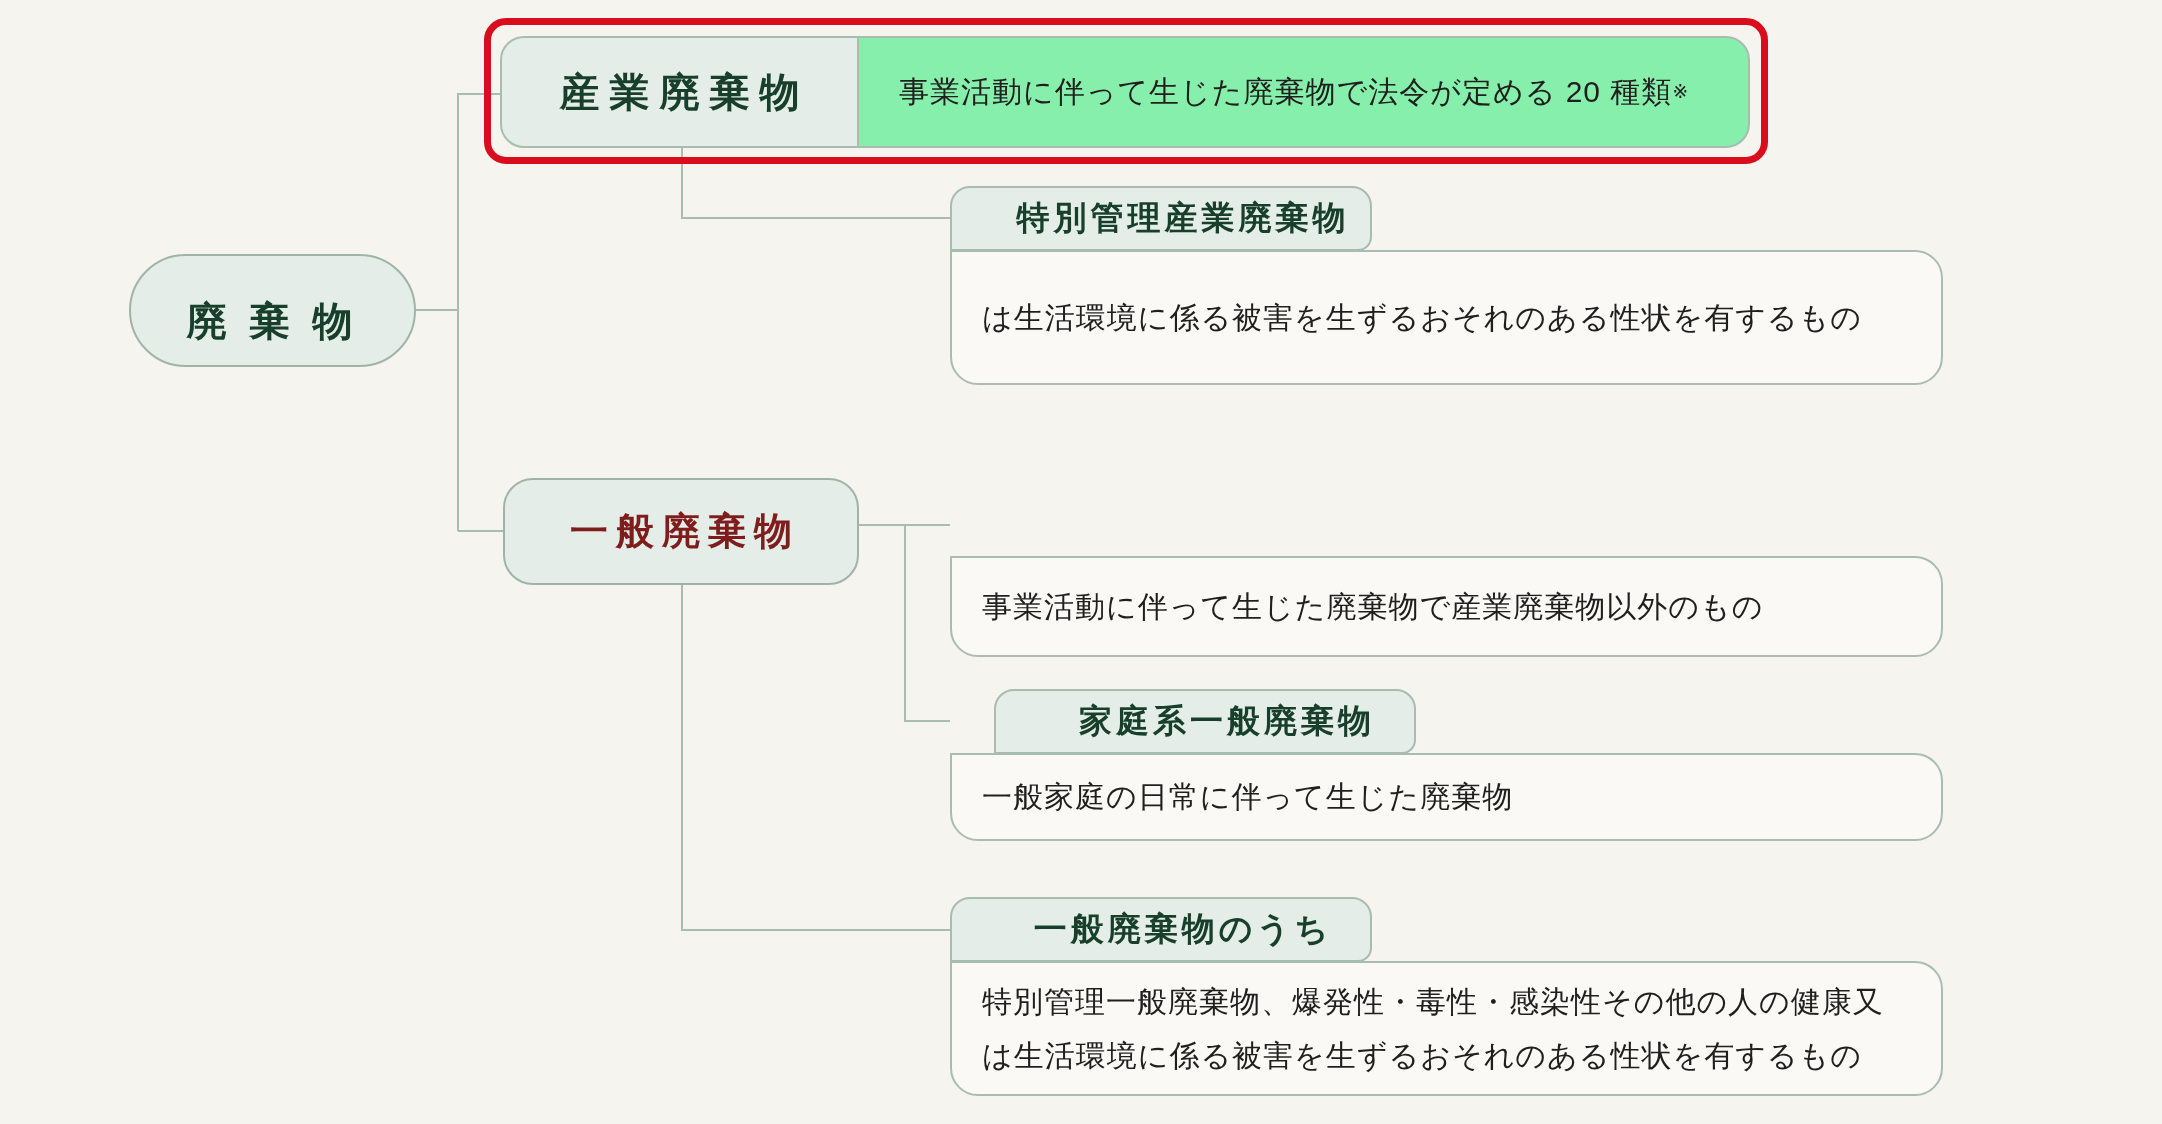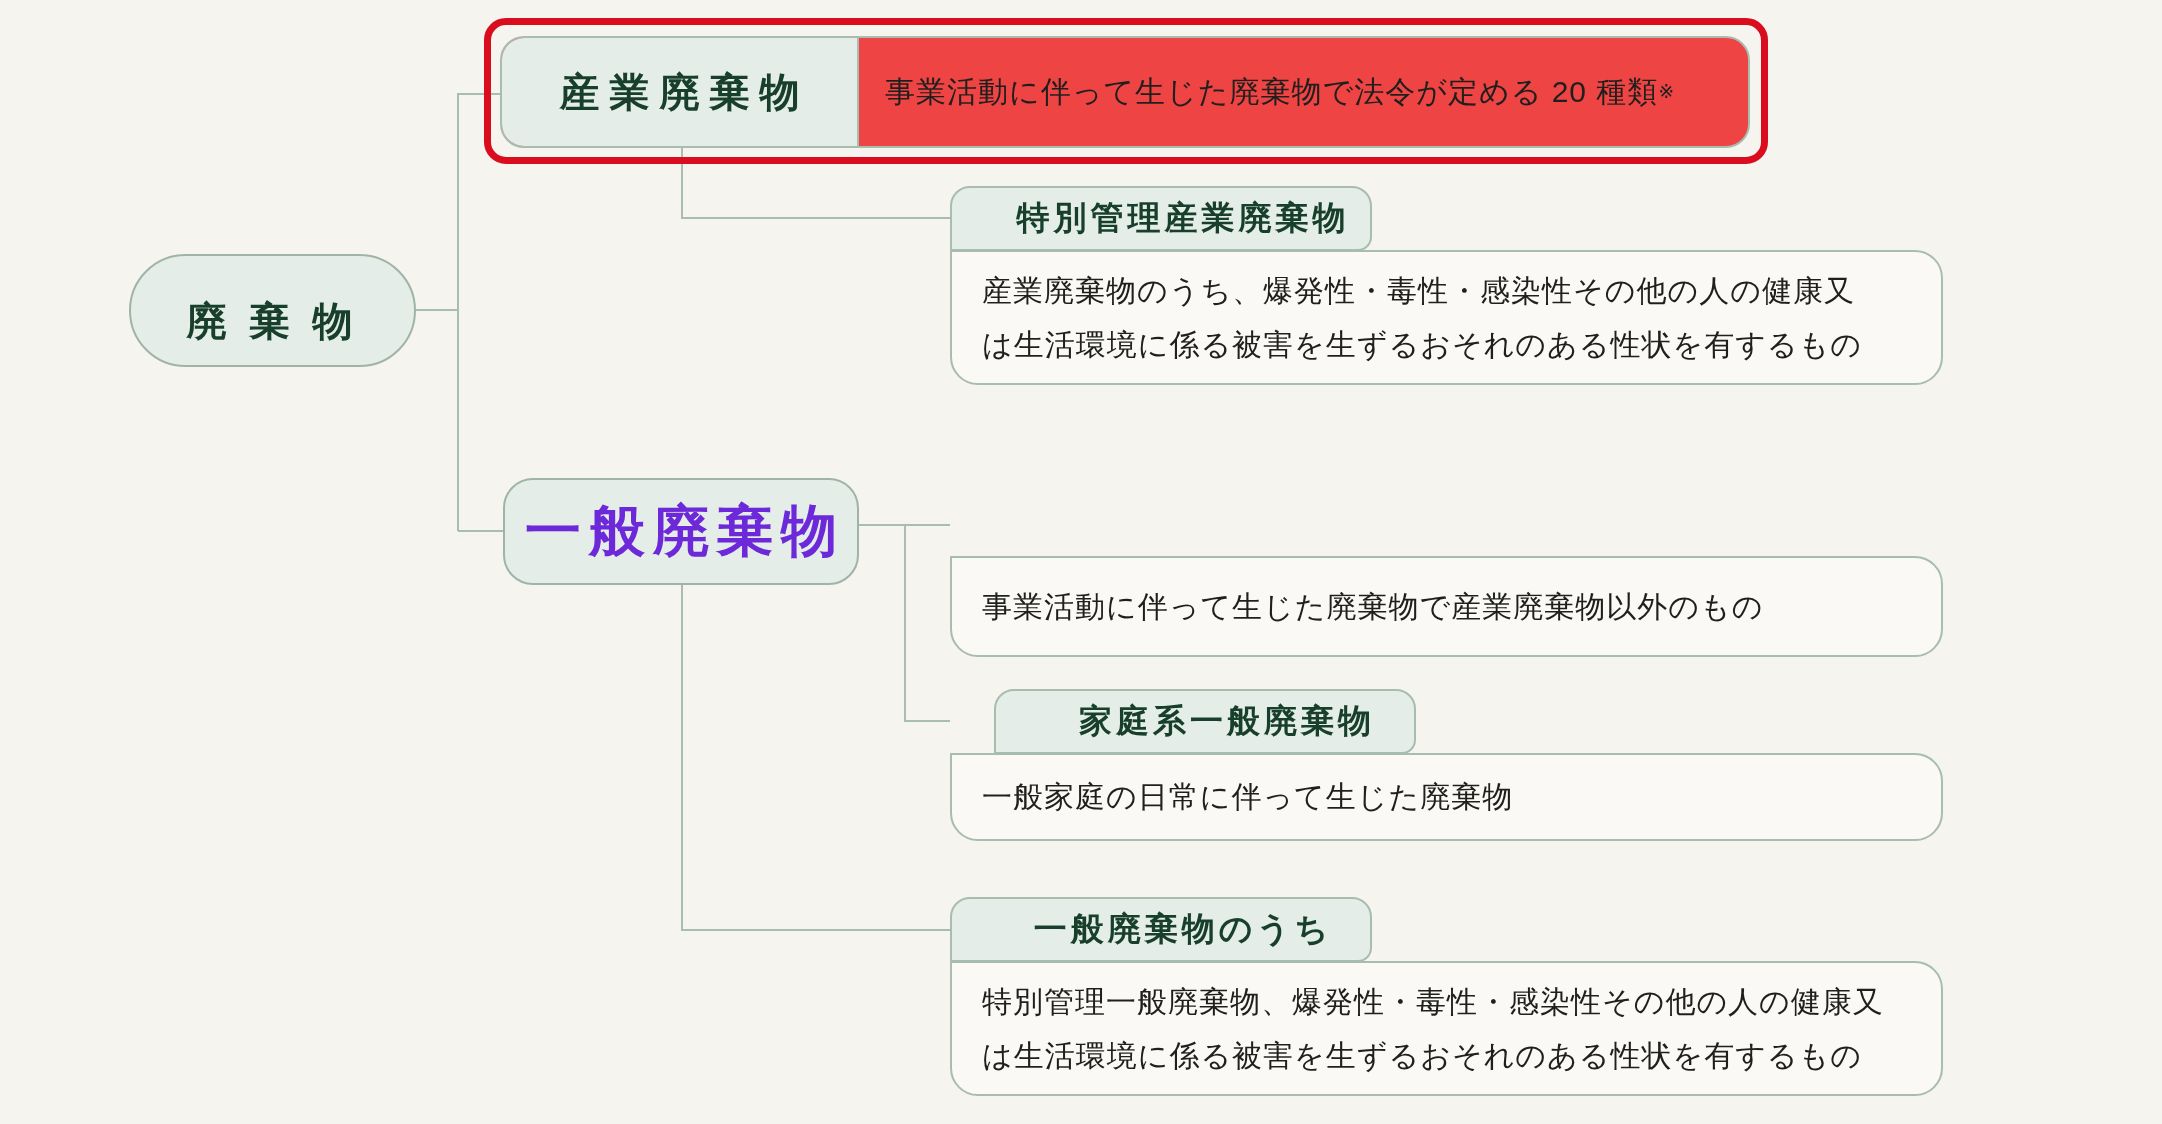--- a/index.html
+++ b/index.html
@@ -23,22 +23,22 @@
     box-sizing:border-box;
   }
   .pill .lbl{
     color:#173f2b;font-size:40px;font-weight:700;letter-spacing:6px;
     white-space:nowrap;
     margin-top:21px;
   }
   
   .ind-row{
     position:absolute;left:500px;top:36px;width:1250px;height:112px;
-    background:#ef4444;border:2px solid #a9bcb0;border-radius:24px;
-    display:flex;box-sizing:border-box;overflow:hidden;
+    background:#86efac;border:2px solid #a9bcb0;border-radius:24px;
+    display:flex;box-sizing:border-box;overflow:hidden;gap:14px;
   }
   .ind-label{
     width:357px;flex:0 0 357px;background:#e4ede7;
     border-right:2px solid #a9bcb0;
     display:flex;align-items:center;justify-content:center;
     box-sizing:border-box;
   }
   .ind-label .lbl{
     color:#173f2b;font-size:40px;font-weight:700;letter-spacing:10px;
     white-space:nowrap;text-indent:10px;
@@ -55,21 +55,21 @@
     box-sizing:border-box;pointer-events:none;
   }
   
   .gen-box{
     position:absolute;left:503px;top:478px;width:356px;height:107px;
     background:#e4ede7;border:2px solid #9fb4a7;border-radius:30px;
     display:flex;align-items:center;justify-content:center;
     box-sizing:border-box;
   }
   .gen-box .lbl{
-    color:#6d28d9;font-size:56px;font-weight:700;letter-spacing:8px;
+    color:#7f1d1d;font-size:38px;font-weight:700;letter-spacing:8px;
     white-space:nowrap;text-indent:8px;
   }
   
   .tab{
     position:absolute;width:422px;height:65px;
     background:#e4ede7;border:2px solid #a9bcb0;
     border-radius:20px 20px 14px 0;
     display:flex;align-items:center;justify-content:center;
     box-sizing:border-box;z-index:2;padding-left:40px;
   }
@@ -118,21 +118,20 @@
         <span>事業活動に伴って生じた廃棄物で法令が定める 20 種類</span>
         <sup>※</sup>
       </div>
   </div>
   <div class="red-rect"></div>
 
   <div class="tab" style="left:950px;top:186px;">
     <span class="lbl">特別管理産業廃棄物</span>
   </div>
   <div class="desc-box" style="left:950px;top:250px;height:135px;">
-    <div class="line">産業廃棄物のうち、爆発性・毒性・感染性その他の人の健康又</div>
     <div class="line">は生活環境に係る被害を生ずるおそれのある性状を有するもの</div>
   </div>
 
   <div class="gen-box">
     <span class="lbl">一般廃棄物</span>
   </div>
 
   <div class="desc-box" style="left:950px;top:556px;height:101px;">
     <div class="line">事業活動に伴って生じた廃棄物で産業廃棄物以外のもの</div>
   </div>

